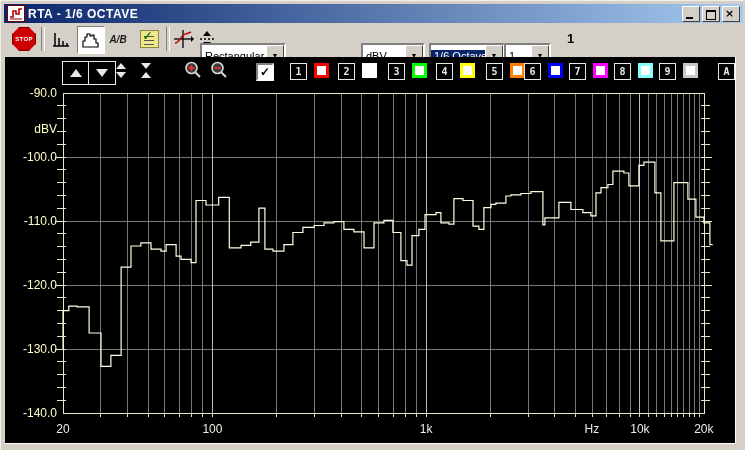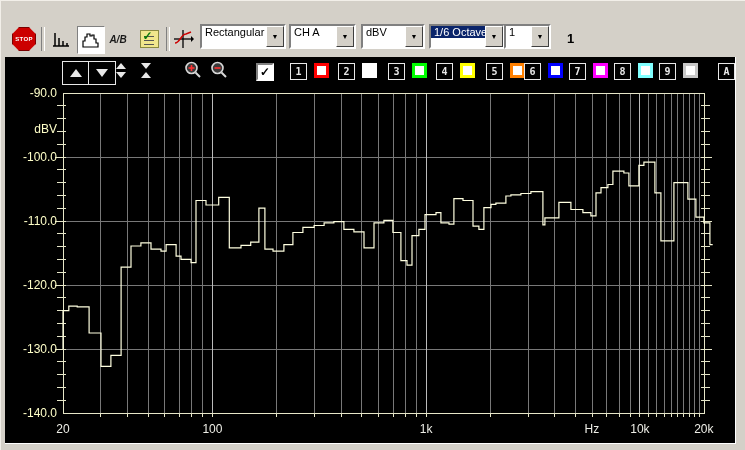--- a/index.html
+++ b/index.html
@@ -26,22 +26,22 @@
   .tool.pressed{background:#fff;border:1px solid;border-color:#808080 #fff #fff #808080;}
   .stop{position:absolute;top:4px;width:24px;height:24px;display:flex;align-items:center;justify-content:center;}
   .octagon{width:22px;height:22px;background:#CC0000;border:1px solid #7a0000;
            clip-path:polygon(30% 0,70% 0,100% 30%,100% 70%,70% 100%,30% 100%,0 70%,0 30%);
            display:flex;align-items:center;justify-content:center;}
   .octagon span{color:#fff;font-size:6px;font-weight:bold;letter-spacing:.3px;}
   .ab-label{font-size:10px;font-weight:bold;color:#1a1a1a;font-style:italic;}
   .checklist{width:17px;height:16px;background:#F0E68C;border:1px solid #8a8a40;position:relative;}
   .checklist .chk{position:absolute;left:2px;top:-2px;color:#0a7a0a;font-weight:bold;font-size:12px;}
   .checklist i{position:absolute;left:3px;height:1px;width:10px;background:#555;}
-  .combo{position:absolute;top:1px;height:21px;background:#fff;border:2px solid;
-         border-color:#808080 #fff #fff #808080;display:flex;align-items:flex-start;}
+  .combo{position:absolute;top:20px;height:21px;background:#fff;border:2px solid;
+         border-color:#808080 #fff #fff #808080;display:flex;align-items:center;}
   .combo .val{flex:1;font-size:11px;padding:0 3px;color:#000;white-space:nowrap;overflow:hidden;}
   .combo .val.hl{background:#0A246A;color:#fff;}
   .combo .drop{width:16px;align-self:stretch;background:#D4D0C8;border:1px solid;
                border-color:#fff #404040 #404040 #fff;display:flex;align-items:center;justify-content:center;
                font-size:7px;color:#000;}
   .trace-num{position:absolute;top:8px;font-size:13px;font-weight:bold;color:#000;}
   
   .client{position:absolute;left:4px;top:56px;width:730px;height:386px;background:#000;
           border-right:1px solid #fff;border-bottom:1px solid #fff;}
   .client svg{position:absolute;left:0;top:0;}
@@ -61,20 +61,41 @@
           font-family:"DejaVu Sans Mono",monospace;font-size:10px;font-weight:bold;
           display:flex;align-items:center;justify-content:center;background:#000;}
   .swatch{position:absolute;width:15px;height:15px;background:#fff;box-sizing:border-box;}
   .mag{position:absolute;}
 </style>
 </head>
 <body>
 
 <div id="stage">
 
+  <div class="titlebar">
+    <div class="app-icon">
+      <svg width="16" height="15" viewBox="0 0 16 15">
+        <rect x="1" y="1" width="14" height="13" fill="#fff"></rect>
+        <path d="M2 11 L5 11 5 5 8 5 8 8 11 8 11 3 14 3" stroke="#B00000" stroke-width="1.6" fill="none"></path>
+        <line x1="2" y1="13" x2="14" y2="13" stroke="#800000" stroke-width="1"></line>
+      </svg>
+    </div>
+    <div class="title-text">RTA - 1/6 OCTAVE</div>
+    <div class="tb-btns">
+      <div class="tb-btn">
+          <div class="glyph-min"></div>
+        </div>
+      <div class="tb-btn">
+          <div class="glyph-max"></div>
+        </div>
+      <div class="tb-btn">
+          <div class="glyph-close">×</div>
+        </div>
+    </div>
+  </div>
 
   <div class="toolbar">
     <div class="stop" style="left:8px">
       <div class="octagon">
           <span>STOP</span>
         </div>
     </div>
     <div class="sep" style="left:37px"></div>
 
     <div class="tool" style="left:44px">
@@ -123,24 +144,20 @@
         <circle cx="4" cy="10" r="1" fill="#000"></circle>
           <circle cx="8" cy="10" r="1" fill="#000"></circle>
         <circle cx="12" cy="10" r="1" fill="#000"></circle>
           <circle cx="16" cy="10" r="1" fill="#000"></circle>
         <path d="M10 18 L14 13 L6 13 Z" fill="#000"></path>
       </svg>
     </div>
 
     <div class="combo" style="left:196px;width:82px">
       <span class="val">Rectangular</span>
-      <span class="drop">▼</span>
-    </div>
-    <div class="combo" style="left:285px;width:63px">
-      <span class="val">CH A</span>
       <span class="drop">▼</span>
     </div>
     <div class="combo" style="left:357px;width:60px">
       <span class="val">dBV</span>
       <span class="drop">▼</span>
     </div>
     <div class="combo" style="left:425px;width:72px">
       <span class="val hl">1/6 Octave</span>
       <span class="drop">▼</span>
     </div>

